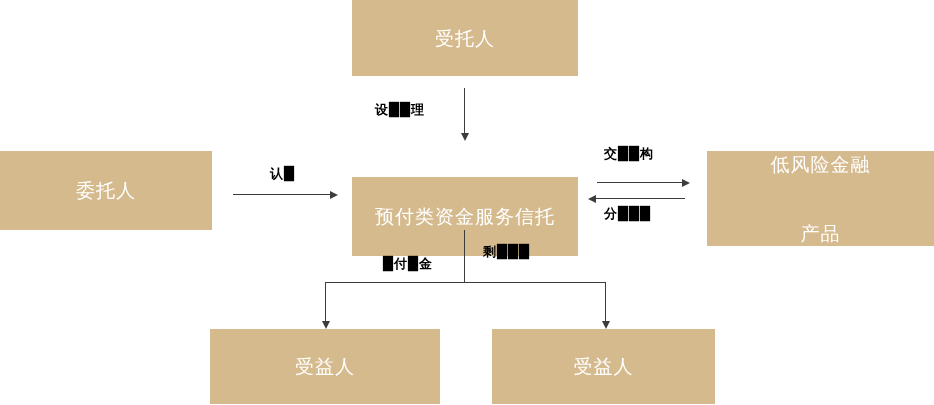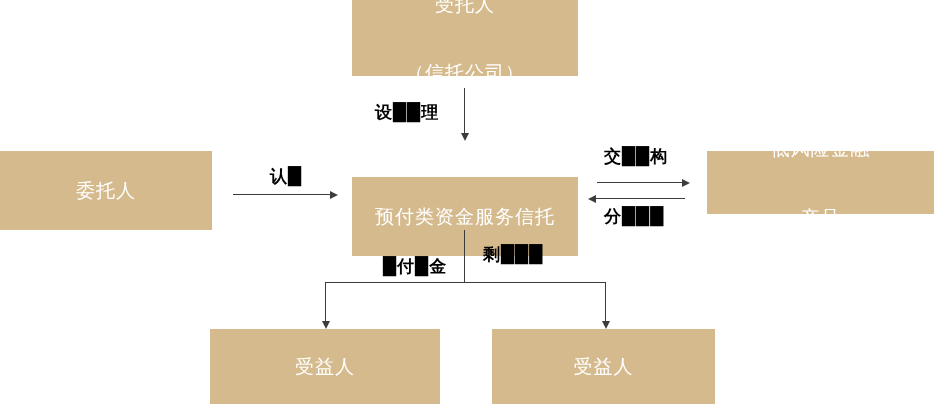--- a/index.html
+++ b/index.html
@@ -20,50 +20,49 @@
     justify-content:center;
     text-align:center;
     font-size:19px;
     line-height:1.5;
     letter-spacing:1px;
     gap:40px;
   }
   .edge-label{
     position:absolute;
     color:#000000;
-    font-size:17px;
+    font-size:13px;
     font-weight:800;
     white-space:nowrap;
     letter-spacing:1px;
   }
   .line{position:absolute;background:#3c3c3c;}
   .ah{position:absolute;width:0;height:0;}
   .ah-down{border-left:4px solid transparent;border-right:4px solid transparent;border-top:8px solid #3c3c3c;}
   .ah-right{border-top:4px solid transparent;border-bottom:4px solid transparent;border-left:8px solid #3c3c3c;}
   .ah-left{border-top:4px solid transparent;border-bottom:4px solid transparent;border-right:8px solid #3c3c3c;}
 </style>
 </head>
 <body>
 
 <div class="stage">
 
   <div class="box" style="left:352px;top:0;width:226px;height:76px;">
     <span>受托人</span>
-    <span>（信托公司）</span>
   </div>
 
   <div class="box" style="left:0;top:151px;width:212px;height:79px;">
     <span>委托人</span>
   </div>
 
   <div class="box" style="left:352px;top:151px;width:226px;height:79px;margin-top:26px;">
     <span>预付类资金服务信托</span>
   </div>
 
-  <div class="box" style="left:707px;top:151px;width:227px;height:63px;">
+  <div class="box" style="left:707px;top:151px;width:227px;height:95px;">
     <span>低风险金融</span>
     <span>产品</span>
   </div>
 
   <div class="box" style="left:210px;top:329px;width:230px;height:75px;">
     <span>受益人</span>
   </div>
 
   <div class="box" style="left:492px;top:329px;width:223px;height:75px;">
     <span>受益人</span>

